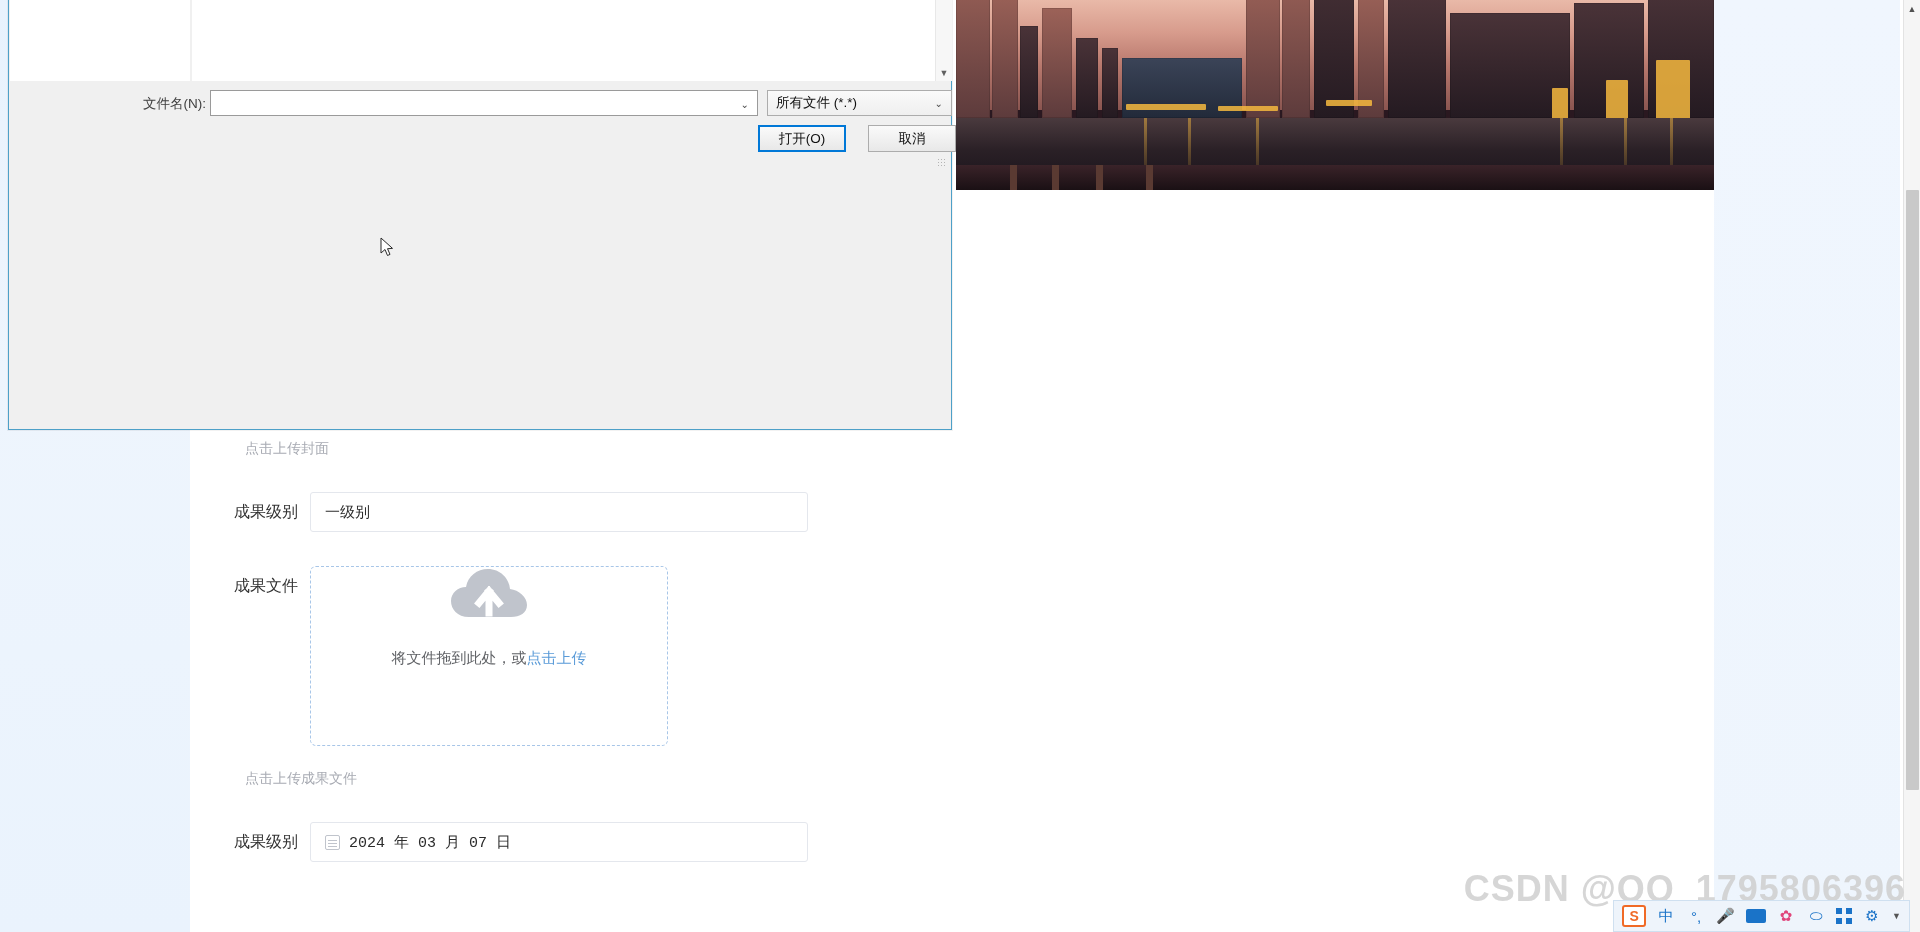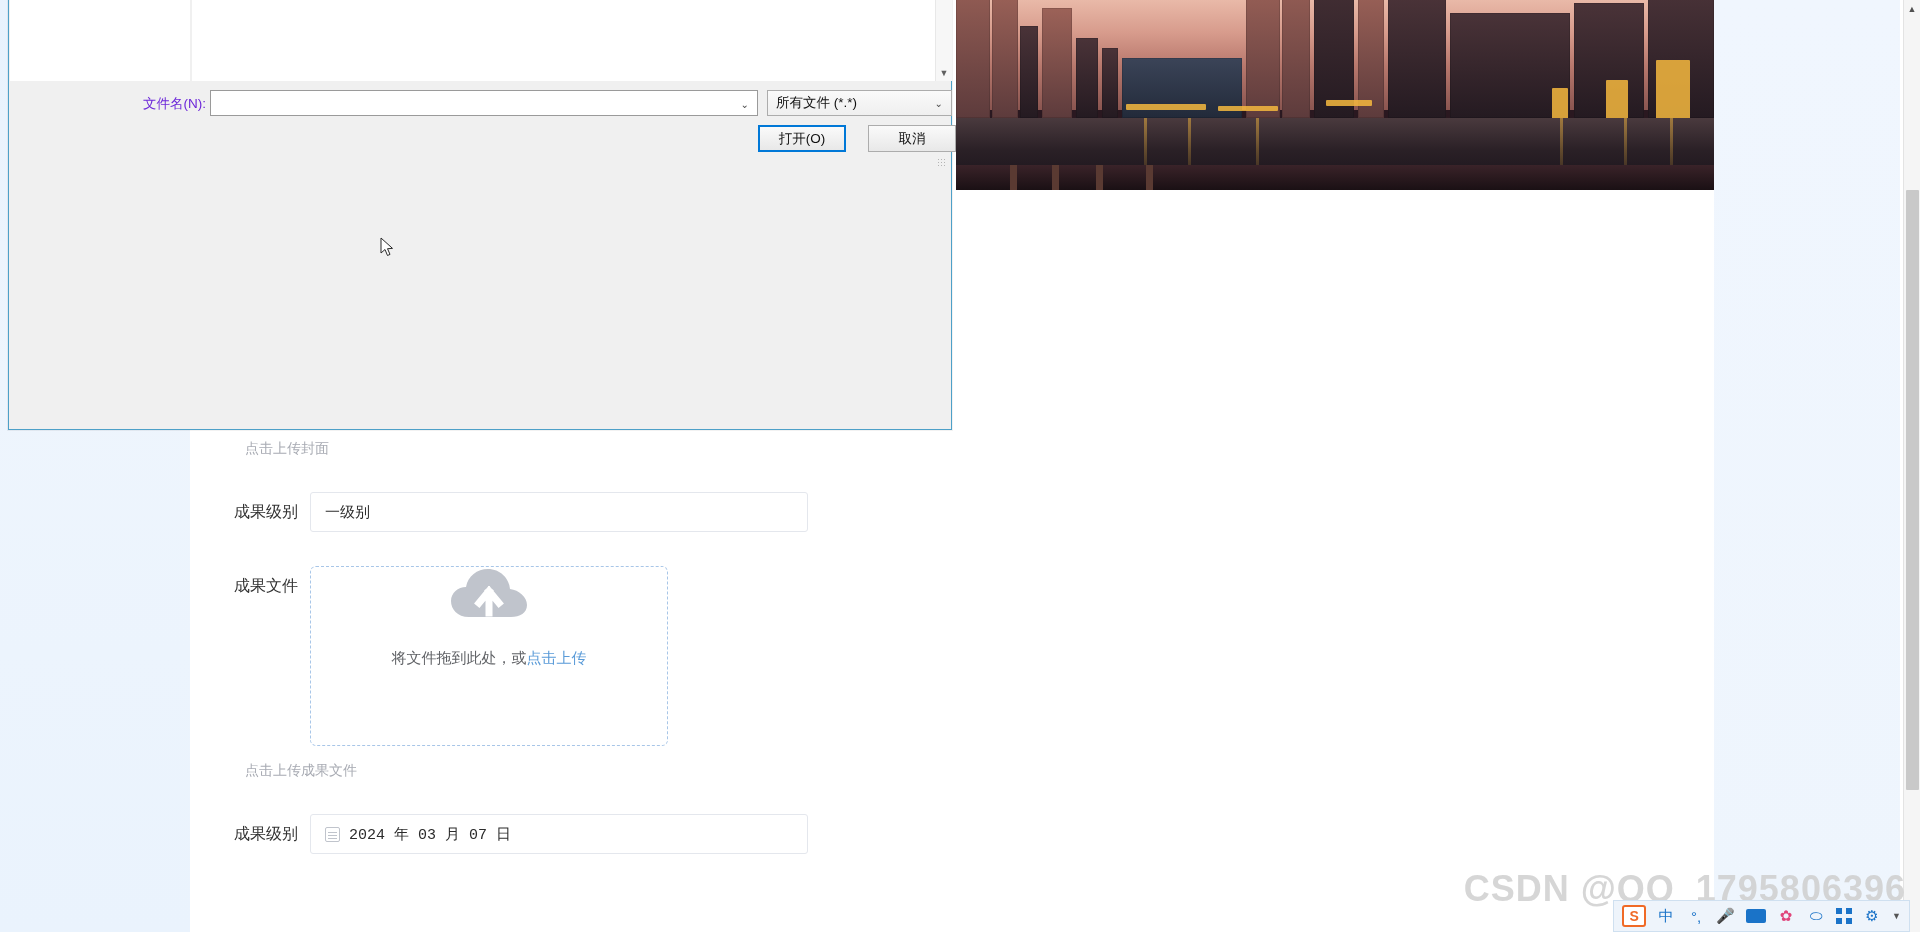--- a/index.html
+++ b/index.html
@@ -103,21 +103,21 @@
   }
   .lsb-arrow{height:17px;display:flex;align-items:center;justify-content:center;
     font-size:9px;color:#606060;}
 
   
   .dlg-bottom {
     position:absolute; left:1px; top:340px; width:941px; height:90px;
     background:#f0f0f0;
   }
   .fname-label{
-    position:absolute; left:133px; top:14px; font-size:13.5px; color:#6d28d9;
+    position:absolute; left:133px; top:14px; font-size:13.5px; color:#404040;
   }
   .fname-input{
     position:absolute; left:200px; top:9px; width:548px; height:26px;
     background:#fff; border:1px solid #9a9a9a;
   }
   .fname-caret{
     position:absolute; right:8px; top:8px; font-size:10px; color:#4a4a4a;
   }
   .filter-select{
     position:absolute; left:757px; top:9px; width:185px; height:26px;
@@ -294,21 +294,21 @@
               <path d="M40 46 L40 26 M40 24 L30 36 M40 24 L50 36" stroke="#ffffff" stroke-width="7" fill="none" stroke-linecap="square"></path>
             </svg>
           </div>
           <div class="dz-text">
             <span>将文件拖到此处，或</span><a href="#">点击上传</a>
           </div>
         </div>
       </div>
     </div>
 
-    <div class="hint" style="margin-top:16px;">点击上传成果文件</div>
+    <div class="hint" style="margin-top:24px;">点击上传成果文件</div>
 
     <div class="frm-row" style="margin-top:34px;">
       <div class="frm-label">成果级别</div>
       <div class="frm-field">
         <div class="inp">
           <span class="cal-ico"></span>
           <span>2024 年 03 月 07 日</span>
         </div>
       </div>
     </div>

